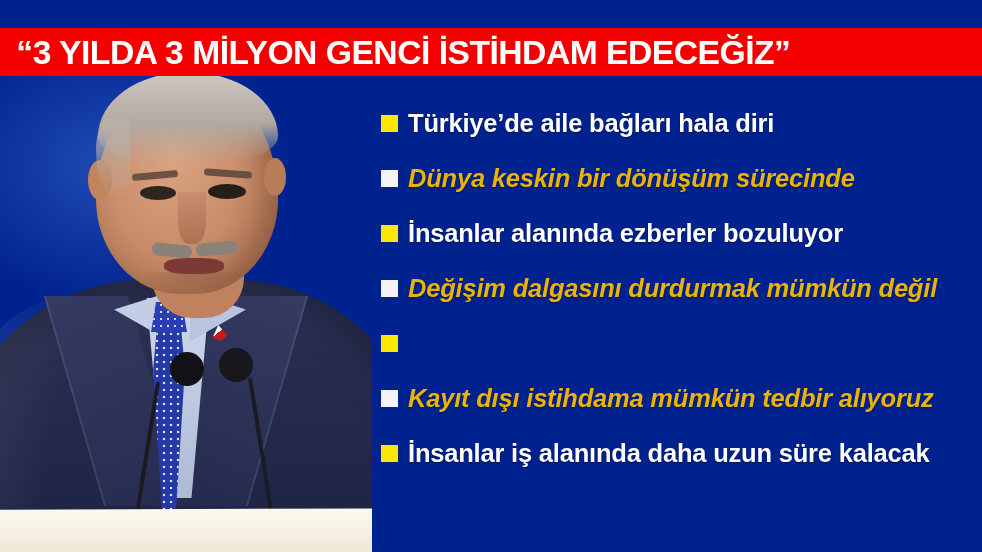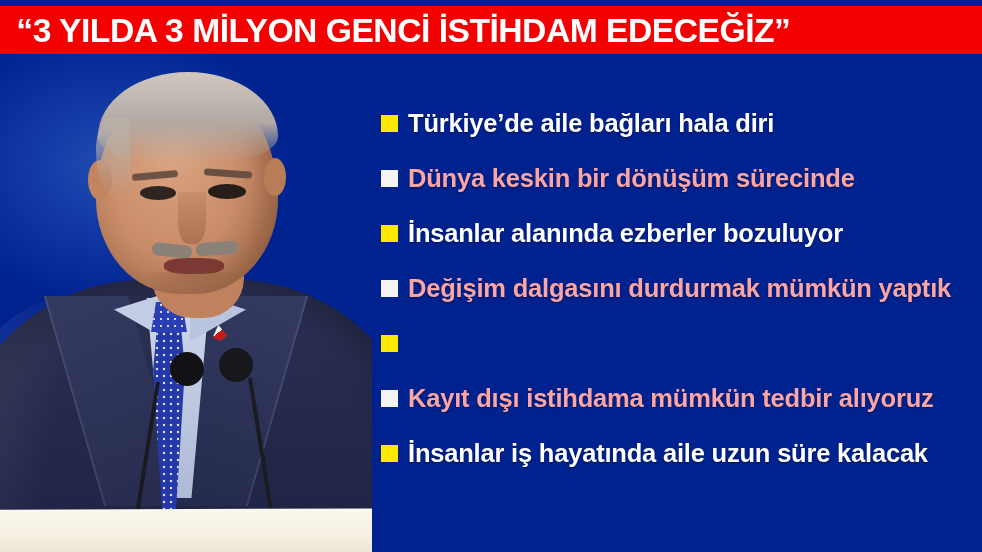--- a/index.html
+++ b/index.html
@@ -85,36 +85,36 @@
   .mic-stem-a{position:absolute;left:156px;top:382px;width:4px;height:140px;background:#1a1a20;transform:rotate(9deg);transform-origin:top center;}
   .mic-stem-b{position:absolute;left:248px;top:378px;width:4px;height:146px;background:#1b1b22;transform:rotate(-9deg);transform-origin:top center;}
 
   
   .podium{position:absolute;left:-6px;top:508px;width:488px;height:46px;
           background:linear-gradient(180deg,#fbf8ef 0%,#f4efe1 60%,#ece6d6 100%);
           clip-path:polygon(0 4%,98% 0,100% 100%,0 100%);
           box-shadow:0 -2px 5px rgba(0,0,0,.25);}
 
   
-  .banner{position:absolute;left:0;top:6px;width:982px;height:48px;background:#f40000;
+  .banner{position:absolute;left:0;top:28px;width:982px;height:48px;background:#f40000;
           display:flex;align-items:center;}
   .banner-text{color:#ffffff;font-size:33px;font-weight:700;letter-spacing:-0.5px;
           white-space:nowrap;padding-left:16px;line-height:1;
           transform:scaleX(1.02);transform-origin:left center;}
 
   
   .bullets{position:absolute;left:381px;top:96px;width:604px;}
   .bullet-row{display:flex;align-items:center;height:55px;}
   .sq{width:17px;height:17px;flex:0 0 17px;margin-right:10px;}
   .sq-yellow{background:#ffe800;}
   .sq-white{background:#f4f4f4;}
   .btxt{font-size:25.5px;font-weight:700;line-height:1;white-space:nowrap;
         letter-spacing:-0.2px;text-shadow:0 1px 2px rgba(0,0,0,.45);}
   .t-white{color:#ffffff;}
-  .t-yellow{color:#fca5a5;}
+  .t-yellow{color:#eab308;font-style:italic;}
 </style>
 </head>
 <body>
 
 <div class="stage">
 
   <div class="photo">
     <div class="backdrop"></div>
 
     <div class="suit">
@@ -165,28 +165,28 @@
     <div class="bullet-row">
       <span class="sq sq-white"></span>
       <span class="btxt t-yellow">Dünya keskin bir dönüşüm sürecinde</span>
     </div>
     <div class="bullet-row">
       <span class="sq sq-yellow"></span>
       <span class="btxt t-white">İnsanlar alanında ezberler bozuluyor</span>
     </div>
     <div class="bullet-row">
       <span class="sq sq-white"></span>
-      <span class="btxt t-yellow">Değişim dalgasını durdurmak mümkün yaptık</span>
+      <span class="btxt t-yellow">Değişim dalgasını durdurmak mümkün değil</span>
     </div>
     <div class="bullet-row">
       <span class="sq sq-yellow"></span>
     </div>
     <div class="bullet-row">
       <span class="sq sq-white"></span>
       <span class="btxt t-yellow">Kayıt dışı istihdama mümkün tedbir alıyoruz</span>
     </div>
     <div class="bullet-row">
       <span class="sq sq-yellow"></span>
-      <span class="btxt t-white">İnsanlar iş hayatında aile uzun süre kalacak</span>
+      <span class="btxt t-white">İnsanlar iş alanında daha uzun süre kalacak</span>
     </div>
   </div>
 
 </div>
 
 </body></html>

